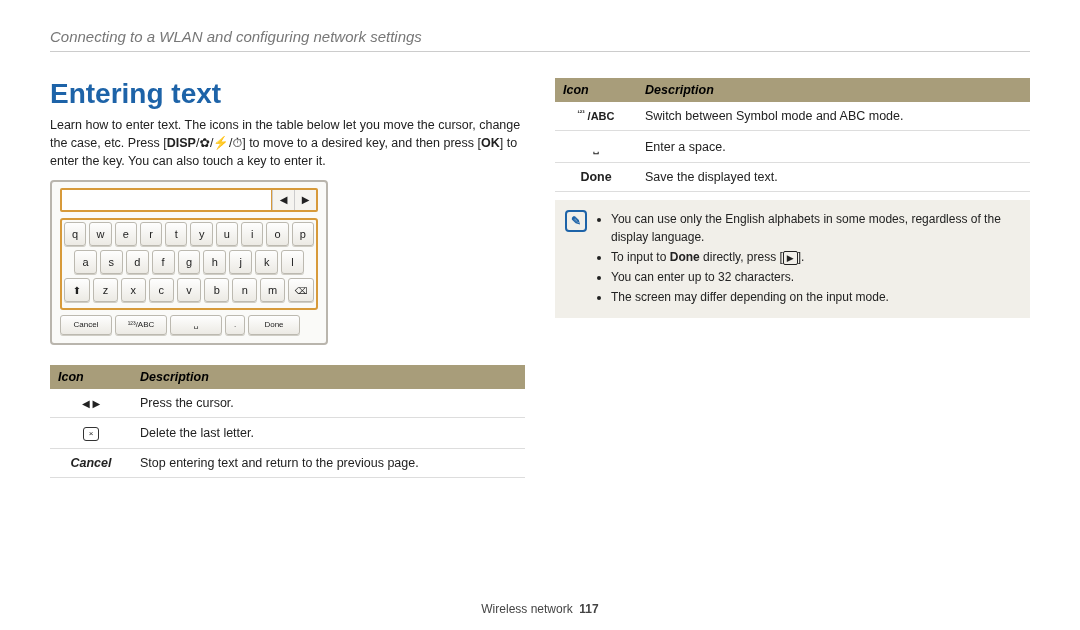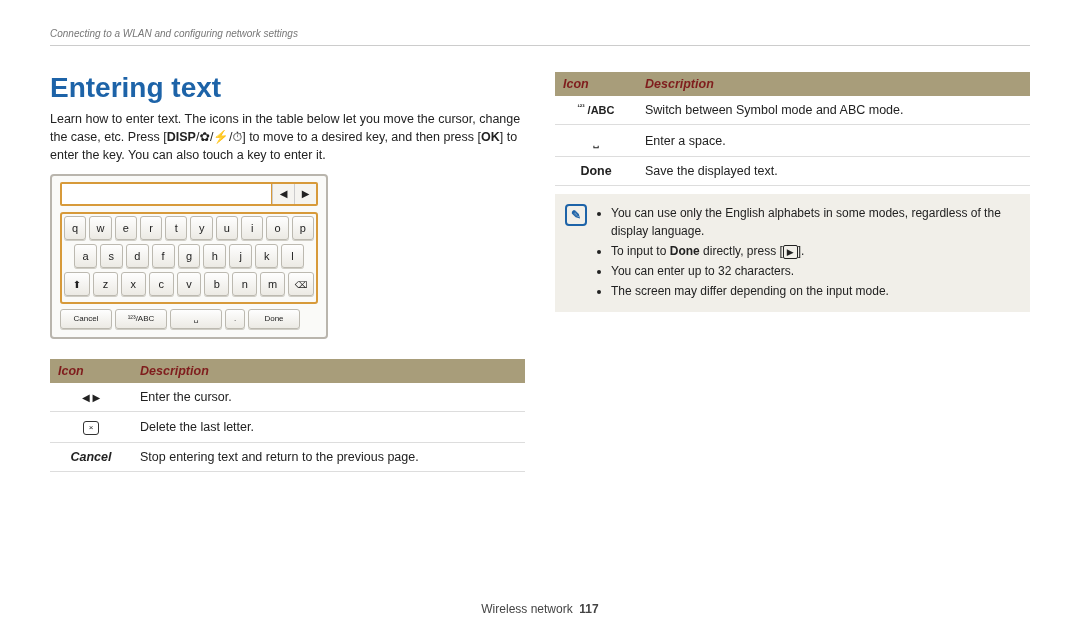--- a/index.html
+++ b/index.html
@@ -8,21 +8,21 @@
     height: 630px;
     font-family: "Segoe UI", Arial, sans-serif;
     background: #fff;
     color: #222;
     position: relative;
     padding: 28px 50px 0 50px;
   }
   .breadcrumb {
     font-style: italic;
     color: #777;
-    font-size: 10px;
+    font-size: 15px;
     border-bottom: 1px solid #ccc;
     padding-bottom: 6px;
     margin-bottom: 26px;
   }
   .columns {
     display: flex;
     gap: 30px;
   }
   .col {
     width: 490px;
@@ -102,21 +102,21 @@
   .kb-space-icon::before { content:"␣"; }
 
   
   table.icon-table {
     width: 100%;
     border-collapse: collapse;
     font-size: 12.5px;
   }
   table.icon-table thead th {
     background: #a89d7a;
-    color: #7f1d1d;
+    color: #000000;
     text-align: left;
     font-style: italic;
     font-weight: 700;
     padding: 5px 8px;
     font-size: 12.5px;
   }
   table.icon-table thead th:first-child { width: 82px; }
   table.icon-table tbody td {
     border-bottom: 1px solid #ddd;
     padding: 7px 8px;
@@ -242,21 +242,21 @@
     <table class="icon-table">
       <thead>
         <tr>
           <th>Icon</th>
           <th>Description</th>
         </tr>
       </thead>
       <tbody>
         <tr>
           <td><span class="icon-cell-lr"></span></td>
-          <td>Enter the cursor.</td>
+          <td>Press the cursor.</td>
         </tr>
         <tr>
           <td><span class="icon-cell-del"></span></td>
           <td>Delete the last letter.</td>
         </tr>
         <tr>
           <td class="bold" style="font-style:italic">Cancel</td>
           <td>Stop entering text and return to the previous page.</td>
         </tr>
       </tbody>

